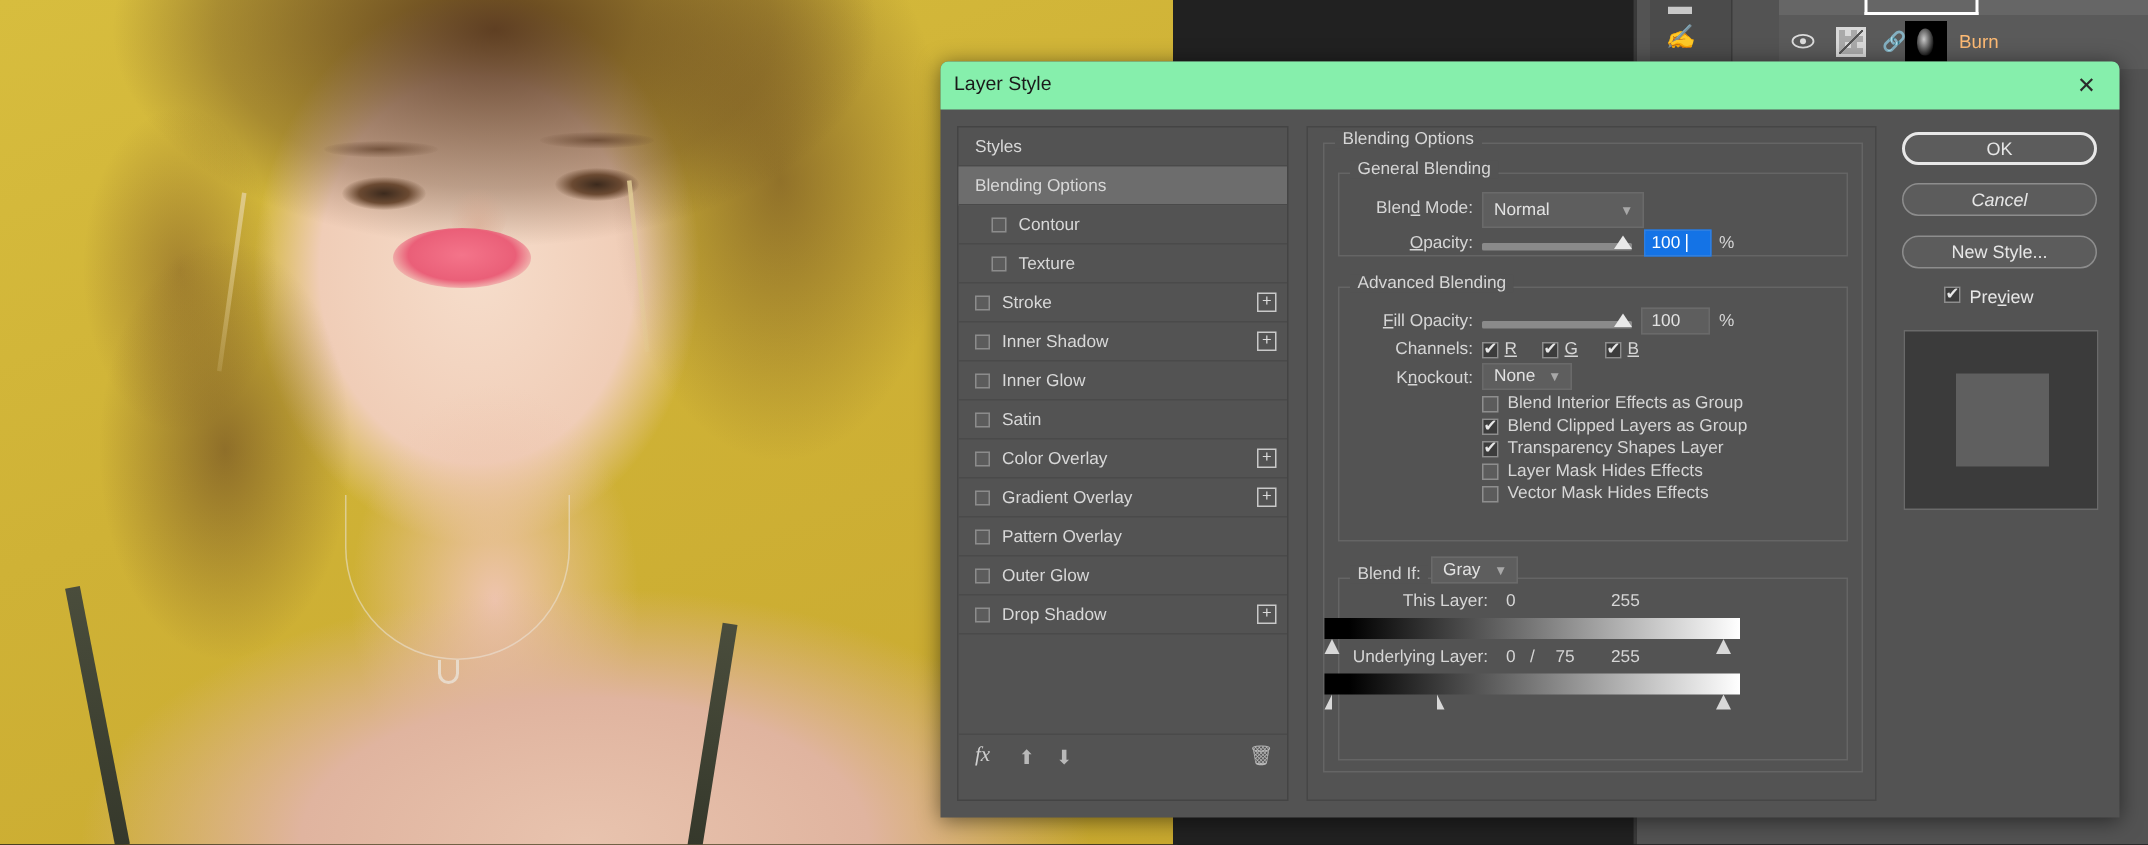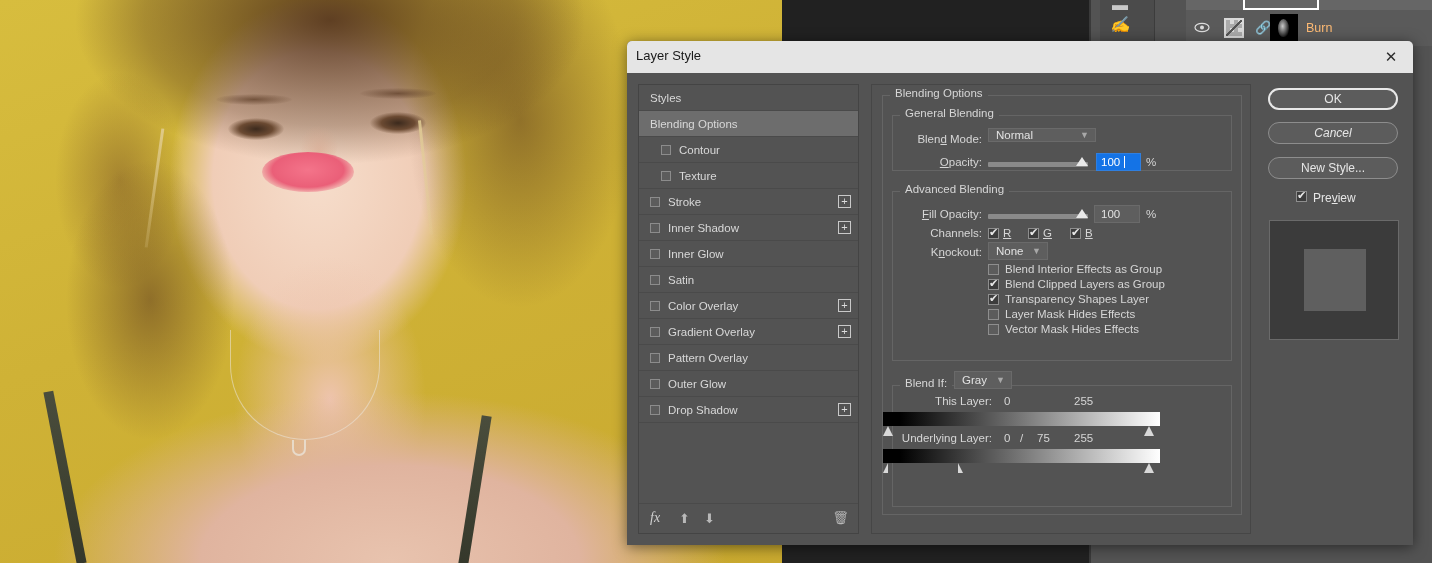--- a/index.html
+++ b/index.html
@@ -79,40 +79,40 @@
     background:radial-gradient(ellipse at 42% 40%,#c9c9c9 0%,#555 48%,#111 75%);}
   .lr-name { position:absolute; left:1306px; top:21px; color:#fdba74; font-size:12.5px; }
   .sel-brack { position:absolute; left:1243px; top:0; width:76px; height:10px;
     border:2px solid #fff; border-top:none; }
   .panel-tab-top { position:absolute; left:1186px; top:0; width:246px; height:10px; background:#666; }
 
   
   .dlg { position:absolute; left:627px; top:41px; width:786px; height:504px;
          background:#535353; border-radius:5px 5px 0 0;
          box-shadow:0 2px 14px rgba(0,0,0,.5); }
-  .titlebar { position:relative; height:32px; background:#e5e5e5; border-radius:5px 5px 0 0; }
+  .titlebar { position:relative; height:32px; background:#86efac; border-radius:5px 5px 0 0; }
   .title-txt { position:absolute; left:9px; top:7px; font-size:13px; color:#1a1a1a; }
   .close-btn { position:absolute; right:0; top:0; width:44px; height:32px;
     display:flex; align-items:center; justify-content:center; color:#2b2b2b; font-size:15px;
     border-radius:0 5px 0 0; cursor:default; }
 
   
   .styles-box { position:absolute; left:11px; top:43px; width:221px; height:450px;
     background:#535353; border:1px solid #444; }
   .slist { position:absolute; left:0; top:0; right:0; top:0; }
   .srow { position:relative; height:26px; border-bottom:1px solid #4a4a4a;
     display:flex; align-items:center; font-size:11.5px; color:#d8d8d8; }
   .srow.header { height:26px; padding-left:11px; }
   .srow.active { background:#6d6d6d; padding-left:11px; }
   .srow .cb { width:10px; height:10px; border:1px solid #8c8c8c; background:#5c5c5c;
     margin-left:11px; margin-right:8px; flex:none; }
   .srow.indent .cb { margin-left:22px; }
   .plus { position:absolute; right:7px; top:6px; width:13px; height:13px;
     border:1px solid #c9c9c9; color:#dcdcdc; font-size:11px; line-height:11px; text-align:center; }
-  .slist-foot { position:absolute; left:0; bottom:0; width:100%; height:30px;
+  .slist-foot { position:absolute; left:0; bottom:14px; width:100%; height:30px;
     border-top:1px solid #4a4a4a; }
   .fx-ic { position:absolute; left:11px; top:6px; color:#d0d0d0; font-size:14px; font-style:italic;
     font-family:"Liberation Serif", serif; }
   .arrow-ic { position:absolute; color:#b8b8b8; font-size:13px; }
   .trash-ic { position:absolute; right:9px; top:6px; color:#b8b8b8; font-size:13px; }
 
   
   .opts { position:absolute; left:244px; top:43px; width:380px; height:450px;
     background:#535353; border:1px solid #464646; }
   .grp { position:absolute; border:1px solid #656565; }
@@ -280,21 +280,21 @@
 
     <div class="opts">
 
       <div class="grp" style="left:10px;top:10px;width:360px;height:420px;"></div>
       <span class="grp-lbl" style="left:18px;top:2px;">Blending Options</span>
 
       <div class="grp" style="left:20px;top:30px;width:340px;height:56px;"></div>
       <span class="grp-lbl" style="left:28px;top:22px;">General Blending</span>
 
       <span class="lbl" style="left:10px;top:48px;width:100px;">Blen<span class="u">d</span> Mode:</span>
-      <div class="select" style="left:116px;top:43px;width:108px;height:14px;">
+      <div class="select" style="left:116px;top:43px;width:108px;height:24px;">
         <span>Normal</span>
         <span class="chev">▼</span>
       </div>
 
       <span class="lbl" style="left:10px;top:71px;width:100px;"><span class="u">O</span>pacity:</span>
       <div class="track" style="left:116px;top:77px;width:100px;"></div>
       <div class="knob" style="left:204px;top:72px;"></div>
       <div class="numbox focused" style="left:224px;top:68px;width:45px;height:18px;">
         <span class="val">100</span>
         <span class="caret"></span>

